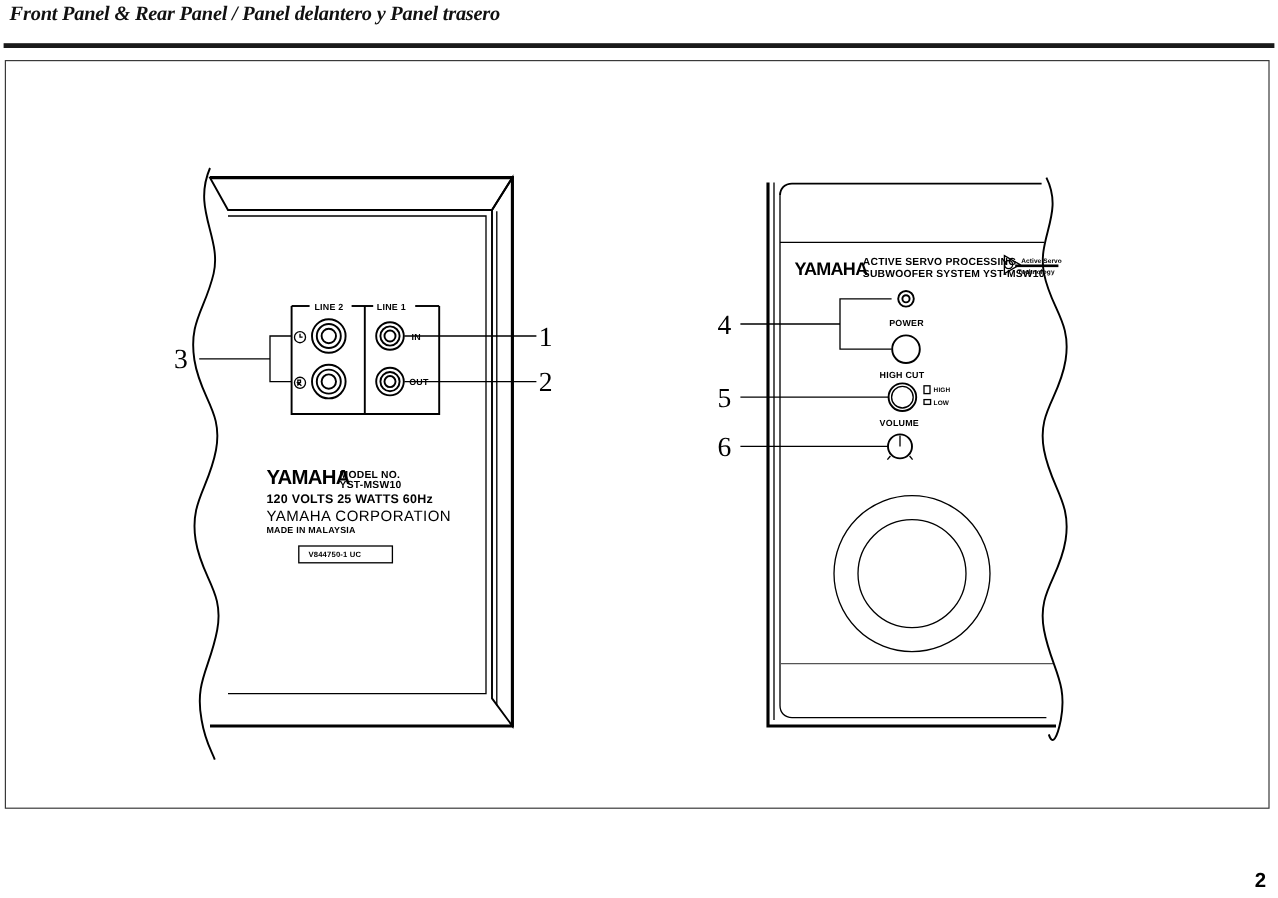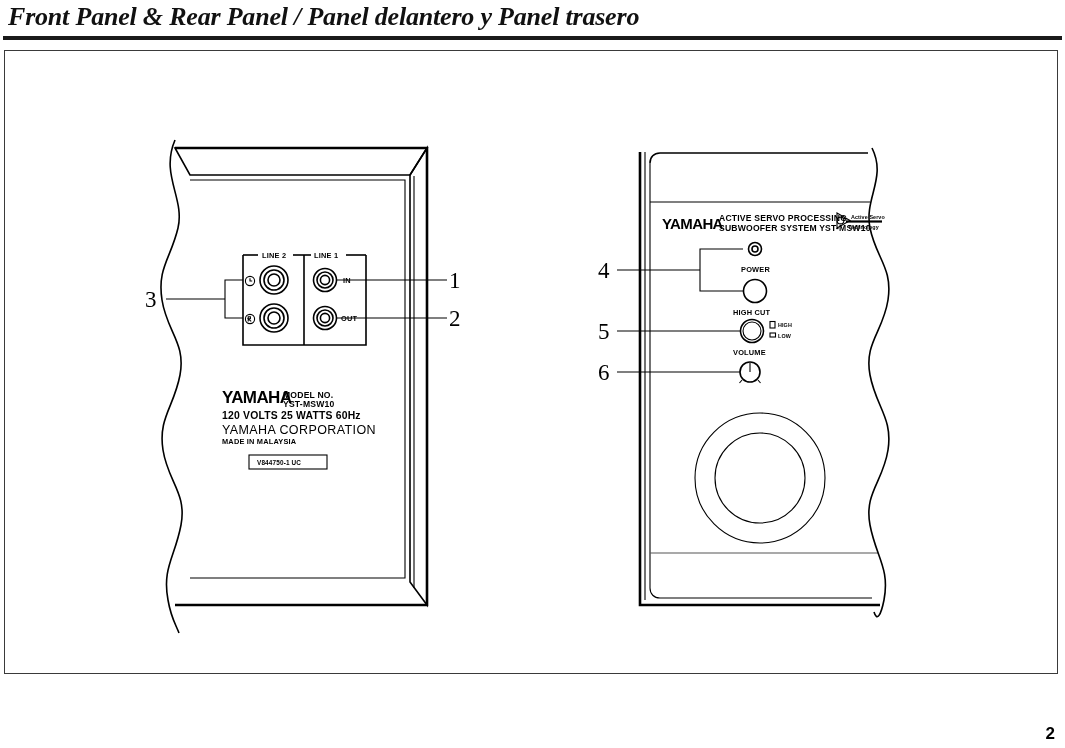--- a/index.html
+++ b/index.html
@@ -19,21 +19,21 @@
 
   
   #page-title {
     position: absolute;
     left: 8px;
     top: 2px;
     width: 1050px;
     font-family: "Liberation Serif", serif;
     font-style: italic;
     font-weight: bold;
-    font-size: 26px;
+    font-size: 17px;
     letter-spacing: -0.2px;
     white-space: nowrap;
     color: #111111;
   }
   #title-rule {
     position: absolute;
     left: 3px;
     top: 36px;
     width: 1059px;
     height: 4px;

